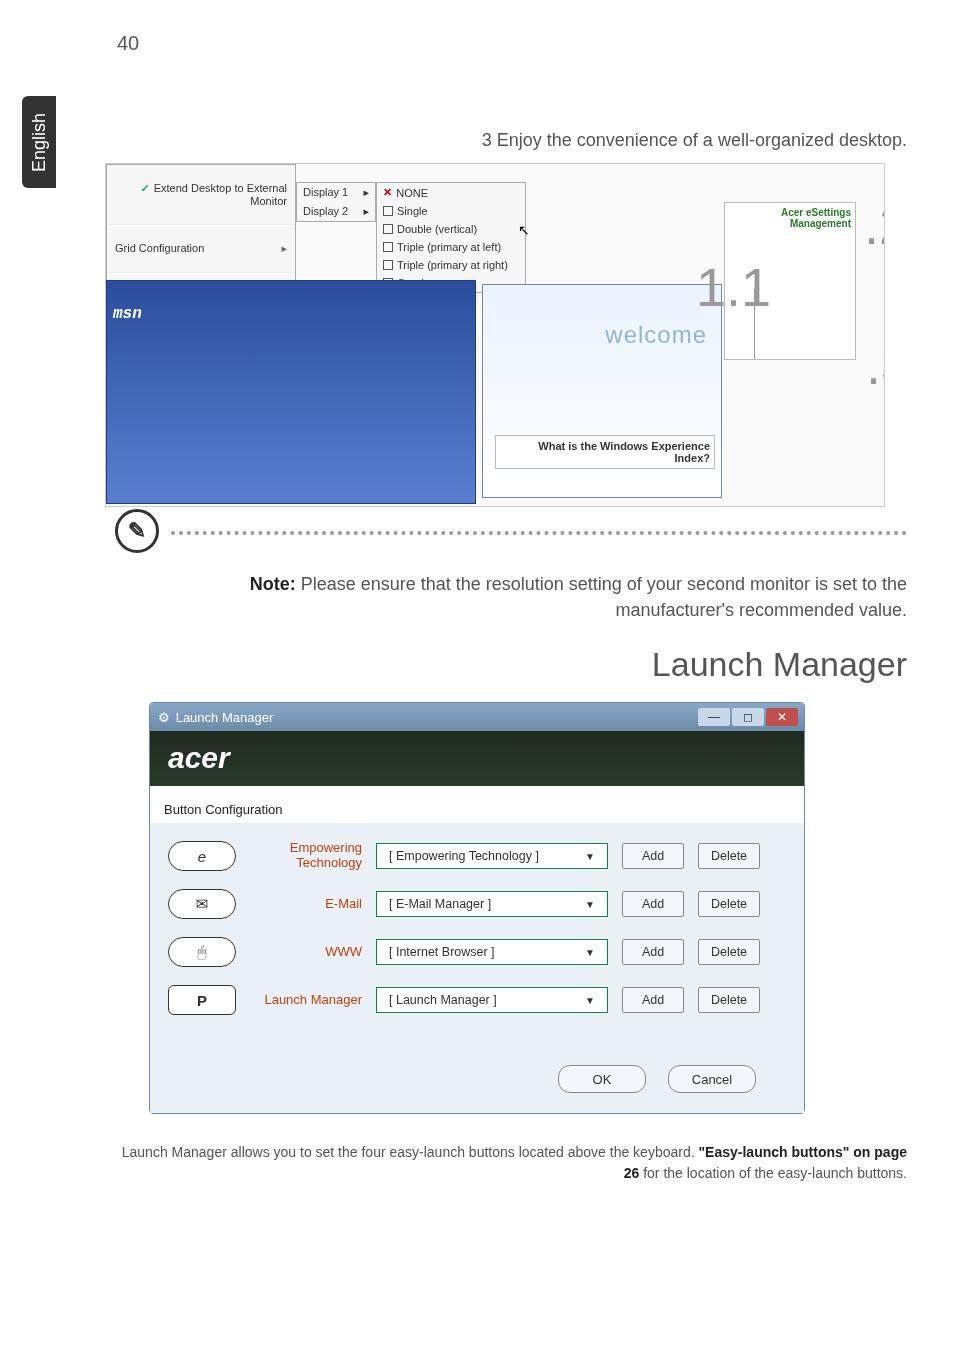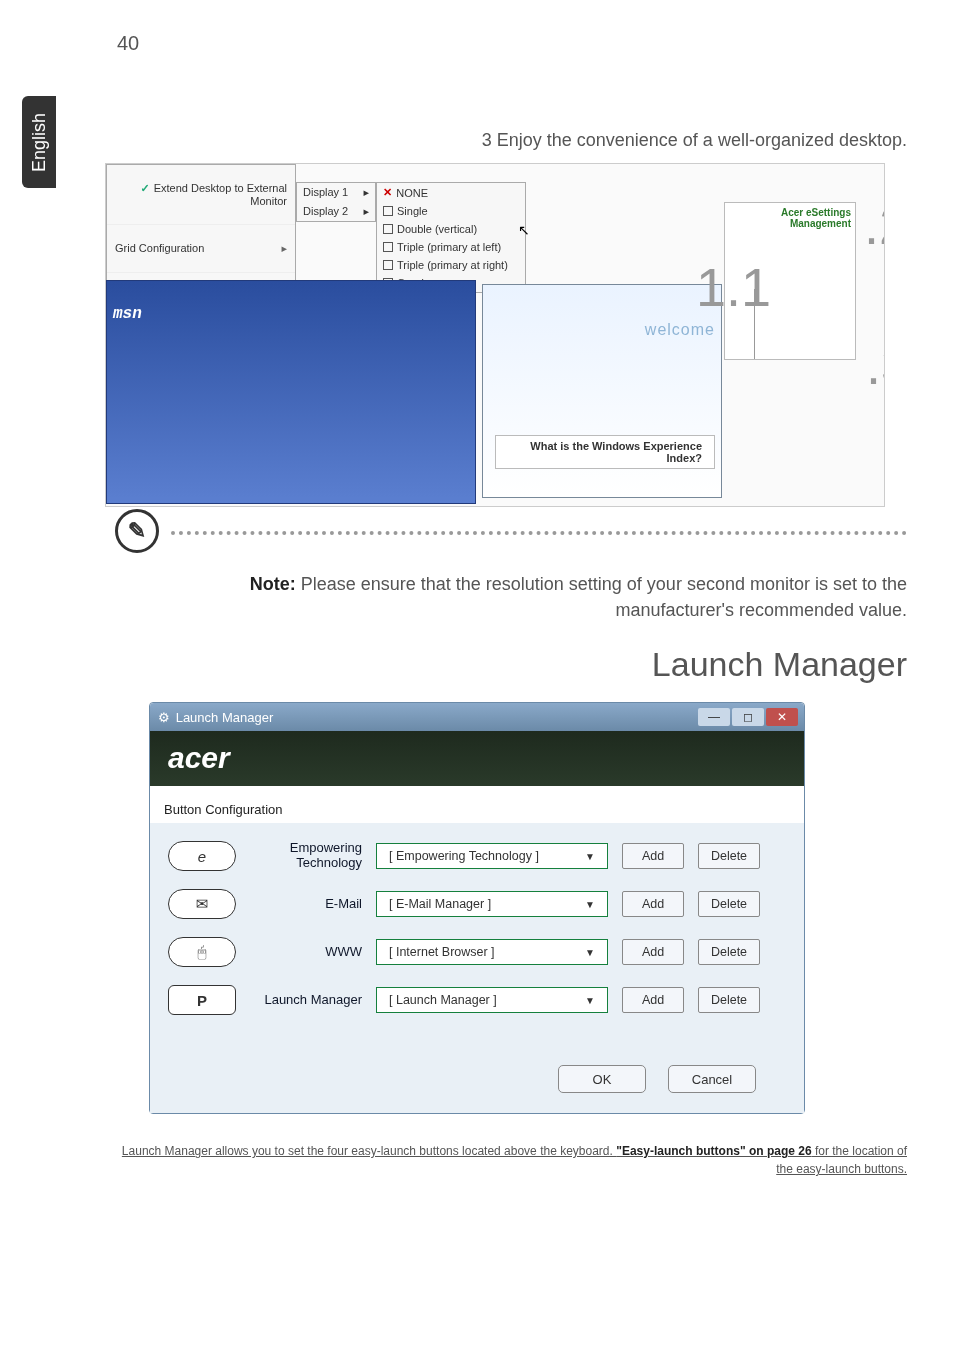--- a/index.html
+++ b/index.html
@@ -99,26 +99,26 @@
   }
   .msn-label {
     position:absolute; top:24px; left:6px; font-size:16px; font-weight:bold;
     color:#fff; font-style:italic;
   }
   .welcome-block {
     position:absolute; top:120px; left:376px; width:240px; height:214px;
     background:linear-gradient(#eaf3ff,#fff); border:1px solid #789;
   }
   .welcome-text {
-    position:absolute; top:36px; right:6px; font-size:16px; color:#8fb5d6;
+    position:absolute; top:36px; right:14px; font-size:24px; color:#8fb5d6;
     font-weight:300; letter-spacing:1px;
   }
   .wei-bar {
     position:absolute; bottom:28px; left:12px; right:6px;
-    background:#fff; border:1px solid #bbb; padding:4px 12px;
+    background:#fff; border:1px solid #bbb; padding:4px 4px;
     font-size:11px; font-weight:bold; color:#333;
   }
   .big-annot {
     position:absolute; font-size:54px; color:#999; font-weight:300;
   }
   .annot-11 { top:92px; left:590px; }
   .annot-2  { top:30px; left:758px; }
   .annot-3  { top:170px; left:760px; }
   .line {
     position:absolute; background:#999; height:1px;
@@ -189,43 +189,43 @@
   .lm-body { padding: 18px 18px 10px 18px; background:#e9f0f6; }
   .lm-row {
     display:flex; align-items:center; gap:14px; margin-bottom:18px;
   }
   .key-cap {
     width:68px; height:30px; border:1.5px solid #333; border-radius:16px;
     display:flex; align-items:center; justify-content:center;
     font-size:15px; background:#fff;
   }
   .key-cap.pkey { font-family: Arial; font-weight:bold; border-radius:6px; }
-  .key-label { width:112px; font-size:13px; color:#0f172a; line-height:1.15; }
+  .key-label { width:112px; font-size:13px; color:#c2410c; line-height:1.15; }
   .combo {
     flex:0 0 232px; height:26px; border:1px solid #15803d; background:#fff;
     display:flex; align-items:center; justify-content:space-between;
     padding:0 12px; font-size:12.5px; color:#333;
   }
   .combo .dd { font-size:10px; color:#333; }
   .sm-btn {
     width:62px; height:26px; border:1px solid #888; background:#f3f6fa;
     font-size:12.5px; display:flex; align-items:center; justify-content:center;
     border-radius:2px;
   }
   .lm-footer {
     display:flex; justify-content:flex-end; gap:22px;
     padding: 22px 48px 20px 0; background:#e9f0f6;
   }
   .lm-footer .fbtn {
     width:88px; height:28px; border:1px solid #888; background:#f3f6fa;
     display:flex; align-items:center; justify-content:center; font-size:13px;
-    border-radius:5px;
+    border-radius:12px;
   }
   .para {
-    font-size:12px; color:#555; line-height:1.5; margin-top:28px;text-decoration:underline;
+    font-size:14px; color:#555; line-height:1.5; margin-top:28px;
   }
   .para b { color:#222; }
 </style>
 </head>
 <body>
 
 <div class="page-number">40</div>
 <div class="side-tab">English</div>
 
 <div class="content">

